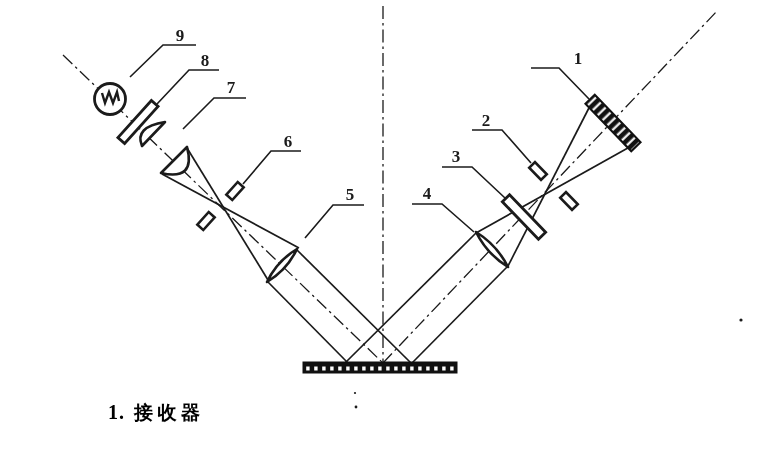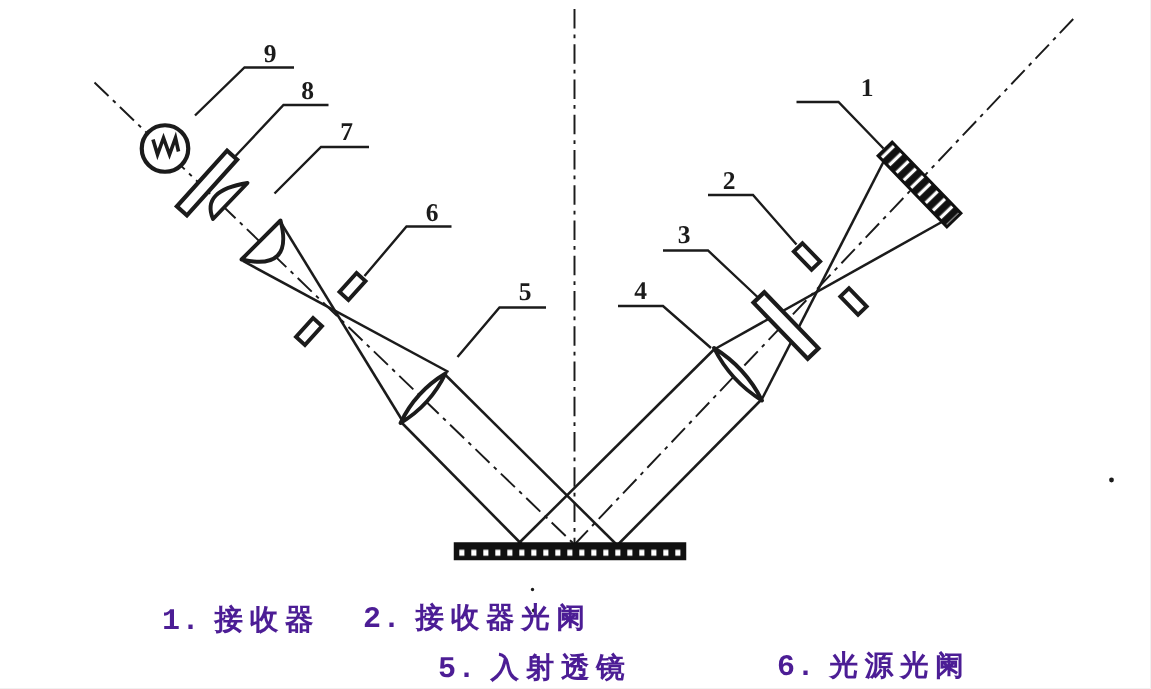--- a/index.html
+++ b/index.html
@@ -6,22 +6,22 @@
   .page{
     position:relative;width:767px;height:459px;background:#ffffff;
     font-family:"Liberation Serif", serif; overflow:hidden;
   }
   .diagram-svg{position:absolute;left:0;top:0;}
   .callout-digit{
     font-family:"Liberation Serif", serif;
     font-weight:bold;font-size:17px;fill:#1b1b1b;
   }
   .cap{
-    position:absolute;color:#4c1d95;white-space:nowrap;
-    font-family:Liberation Mono, monospace;font-weight:bold;
+    position:absolute;color:#000000;white-space:nowrap;
+    font-family:Liberation Serif, serif;font-weight:bold;
   }
   .cap .num{font-size:20px;margin-right:9px;letter-spacing:1px;}
   .cap .lbl{font-size:19px;letter-spacing:4.5px;}
 </style>
 </head>
 <body>
 
 <div class="page">
 
   <svg class="diagram-svg" width="767" height="459" viewBox="0 0 767 459">
@@ -125,23 +125,14 @@
     <g fill="#1b1b1b">
       <circle cx="741" cy="320" r="1.6"></circle>
       <circle cx="356" cy="407" r="1.4"></circle>
       <circle cx="355" cy="393" r="1.1"></circle>
     </g>
   </svg>
 
   <div class="cap" style="left:108px;top:400px">
     <span class="num">1.</span><span class="lbl">接收器</span>
   </div>
-  <div class="cap" style="left:242px;top:399px">
-    <span class="num">2.</span><span class="lbl">接收器光阑</span>
-  </div>
-  <div class="cap" style="left:292px;top:432px">
-    <span class="num">5.</span><span class="lbl">入射透镜</span>
-  </div>
-  <div class="cap" style="left:518px;top:431px">
-    <span class="num">6.</span><span class="lbl">光源光阑</span>
-  </div>
 
 </div>
 
 </body></html>

